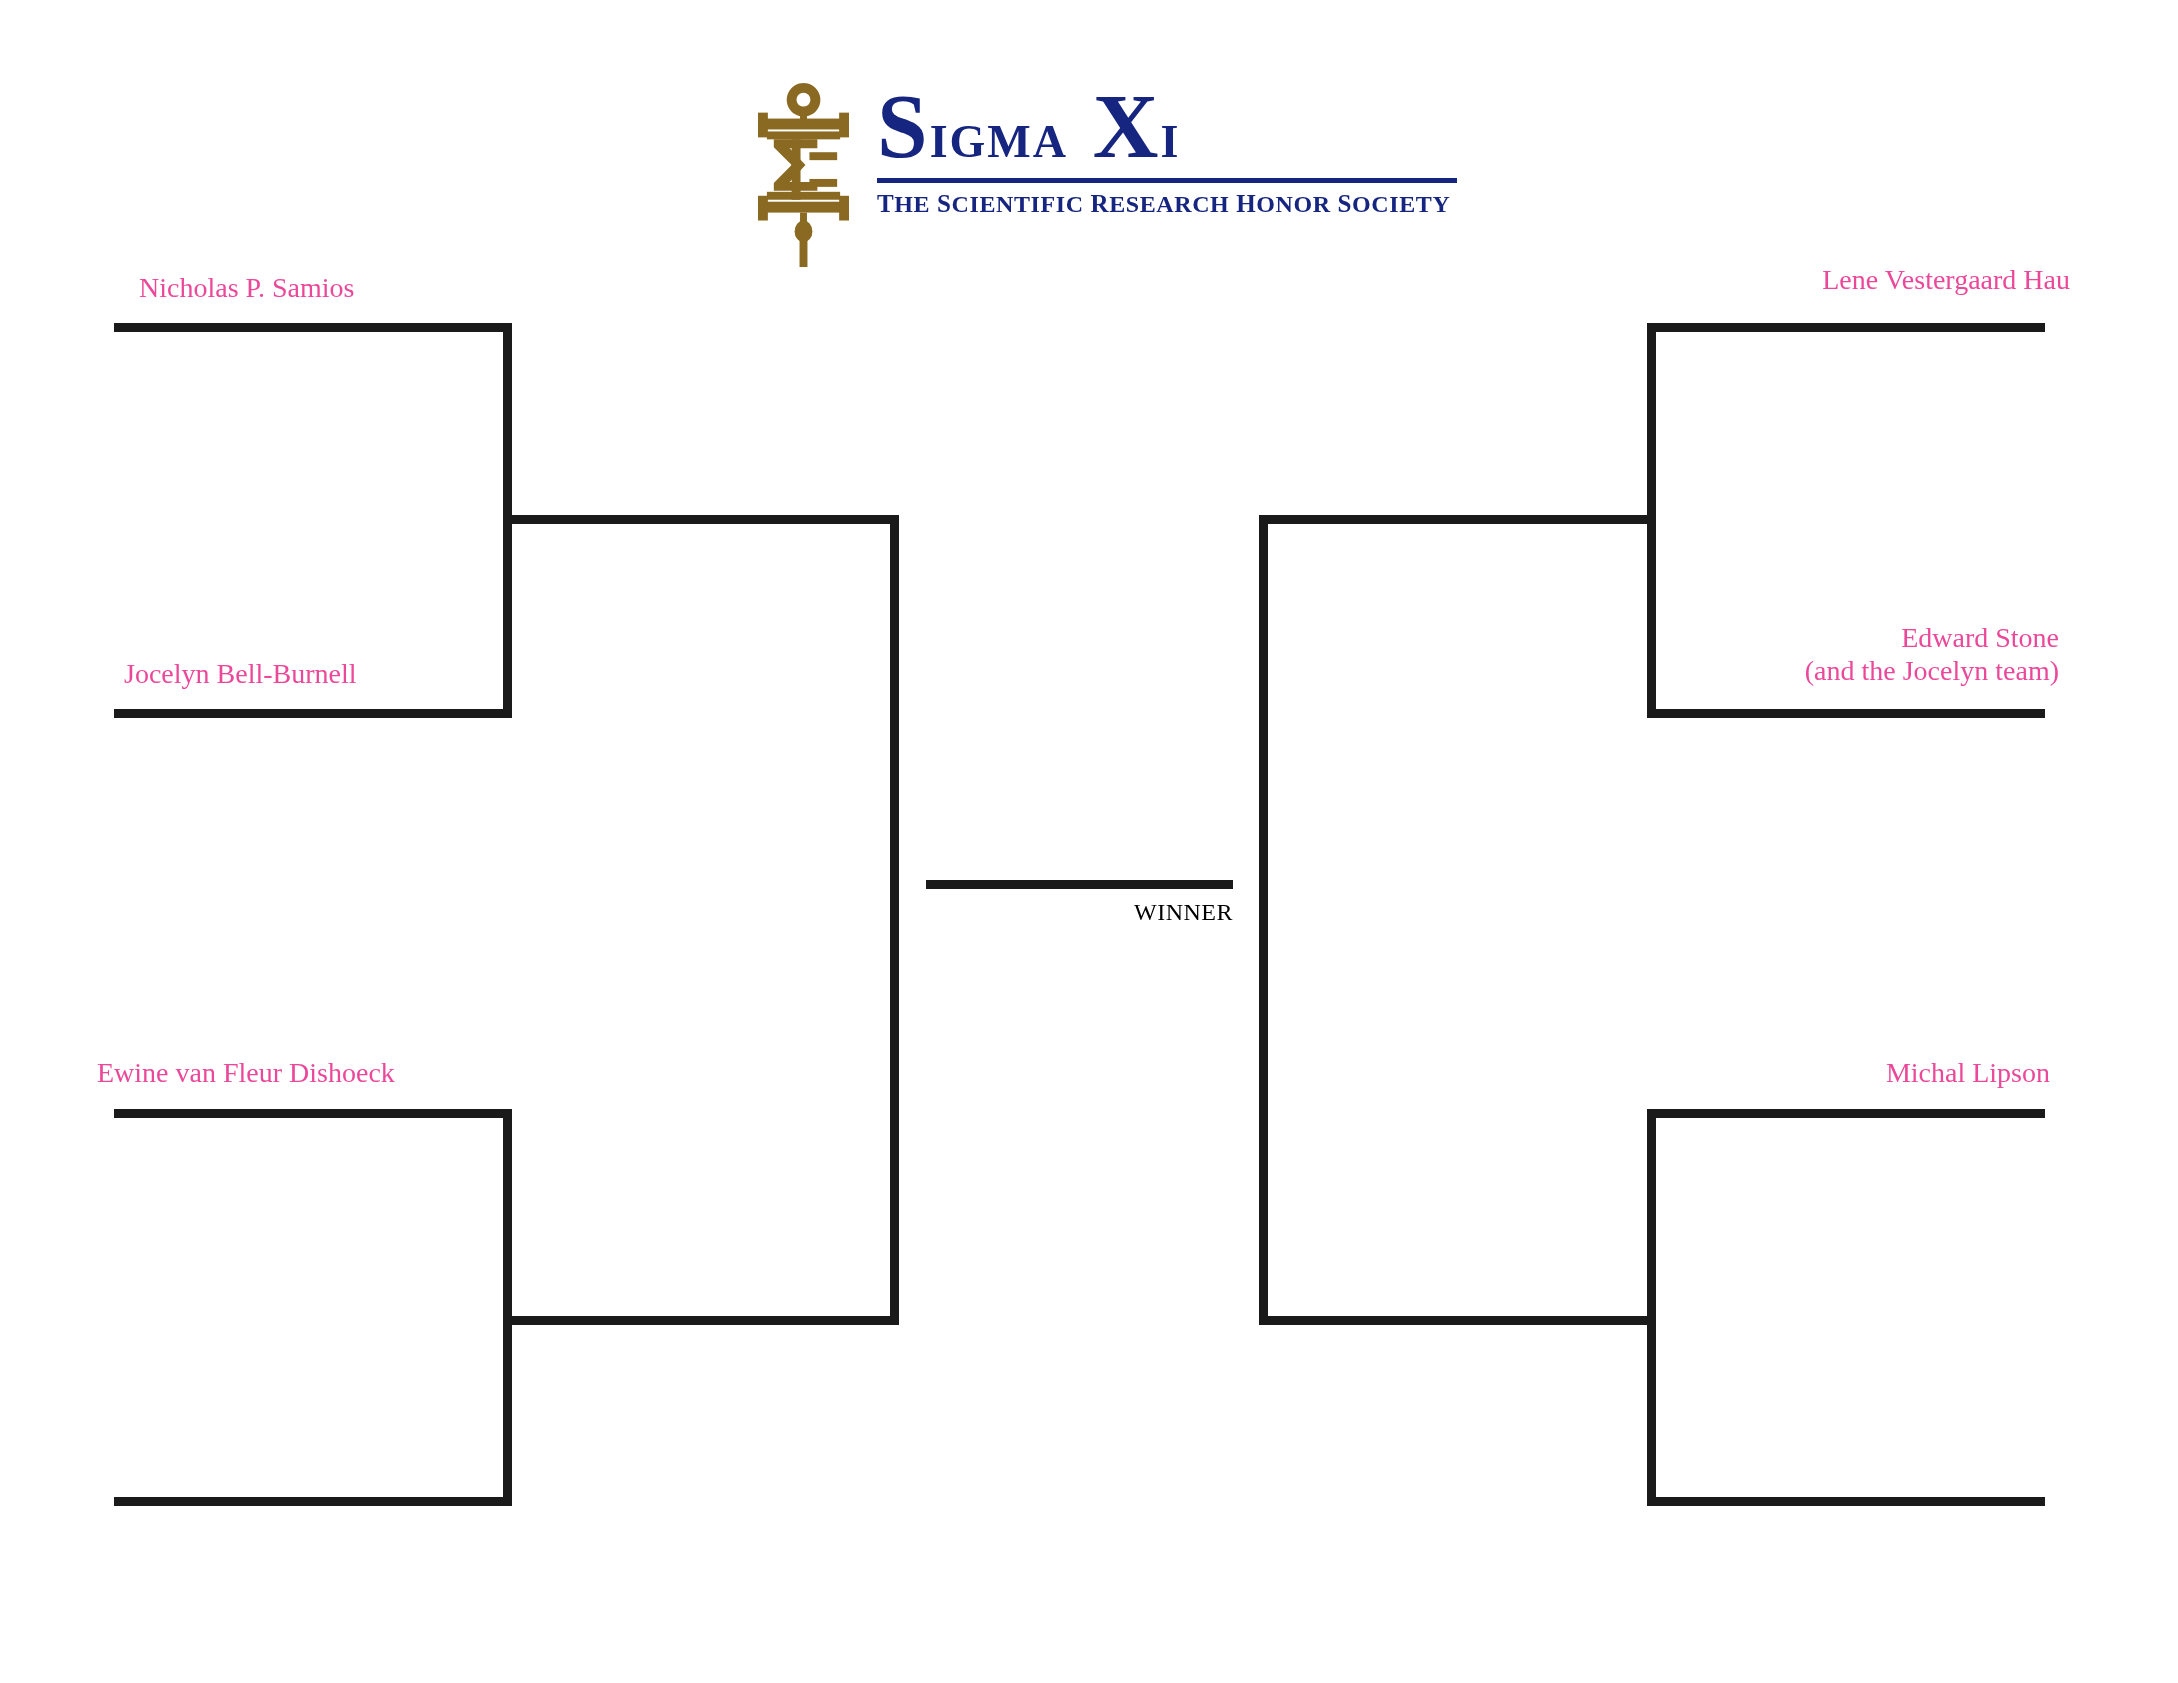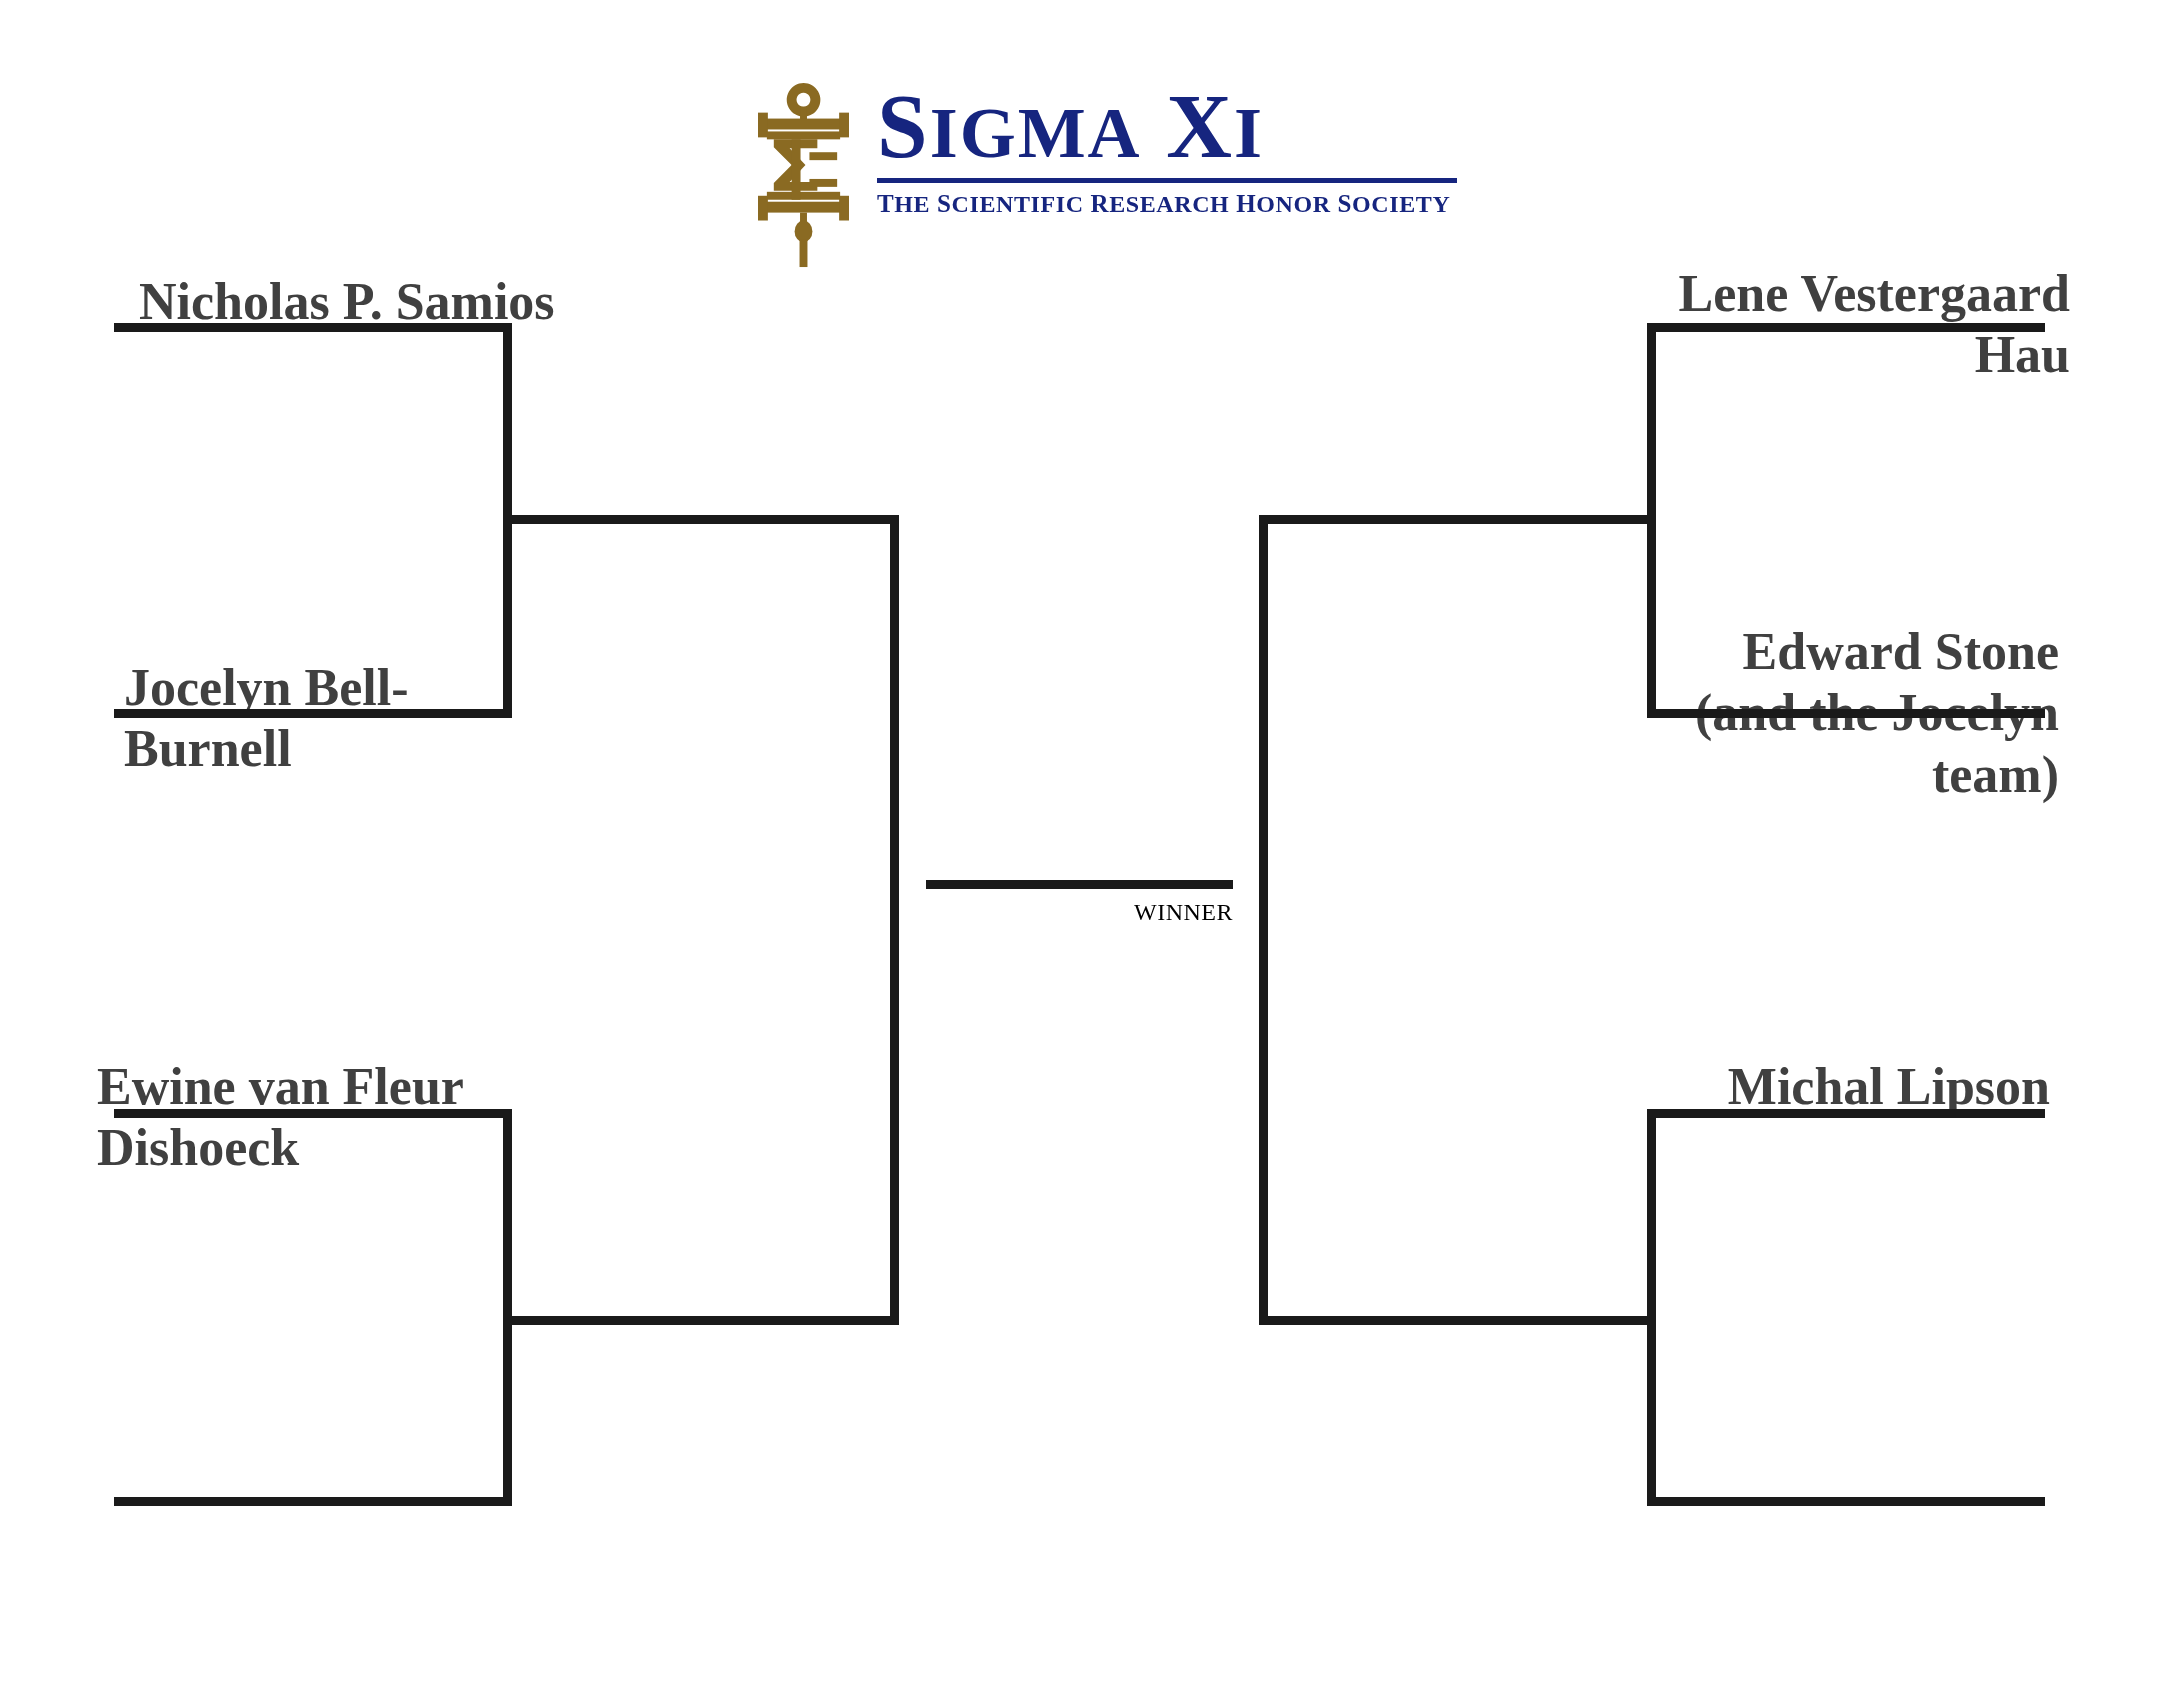--- a/index.html
+++ b/index.html
@@ -27,25 +27,24 @@
   }
   .vline {
     position: absolute;
     background: #1a1a1a;
     width: 9px;
   }
 
   
   .slot-label {
     position: absolute;
-    font-size: 52px;
+    font-size: 28px;
     line-height: 1.18;
     white-space: pre-line;
-    color: #404040;
-    font-weight: bold;
+    color: #ec4899;
   }
   .slot-label.left-align   { text-align: left; }
   .slot-label.right-align  { text-align: right; }
   .slot-label.center-align { text-align: center; }
 
   
   #winner-label {
     position: absolute;
     font-size: 24px;
     letter-spacing: 0.5px;
@@ -85,21 +84,21 @@
   #logo-wordmark {
     font-family: "Liberation Serif", "DejaVu Serif", serif;
     font-size: 91px;
     font-weight: 700;
     color: #16257f;
     letter-spacing: 2px;
     line-height: 1.02;
     white-space: nowrap;
   }
   #logo-wordmark .small-caps {
-    font-size: 72px;
+    font-size: 46px;
     margin-top: 16px;
   }
   #logo-rule {
     margin-top: 4px;
     width: 100%;
     height: 5px;
     background: #16257f;
   }
   #logo-tagline {
     margin-top: 7px;

